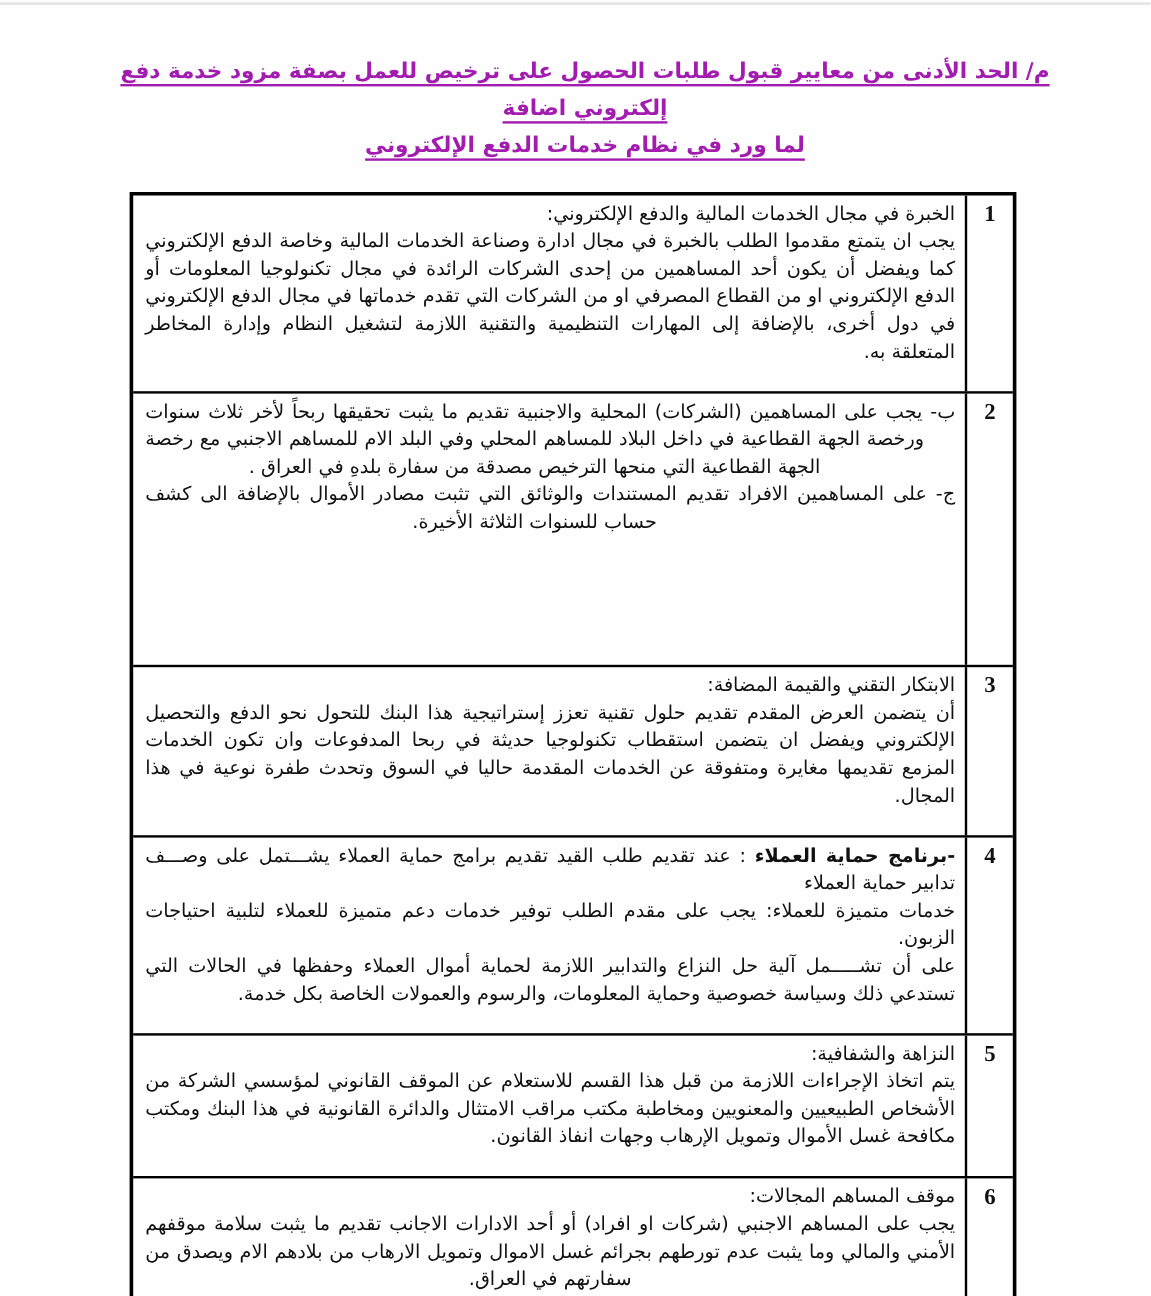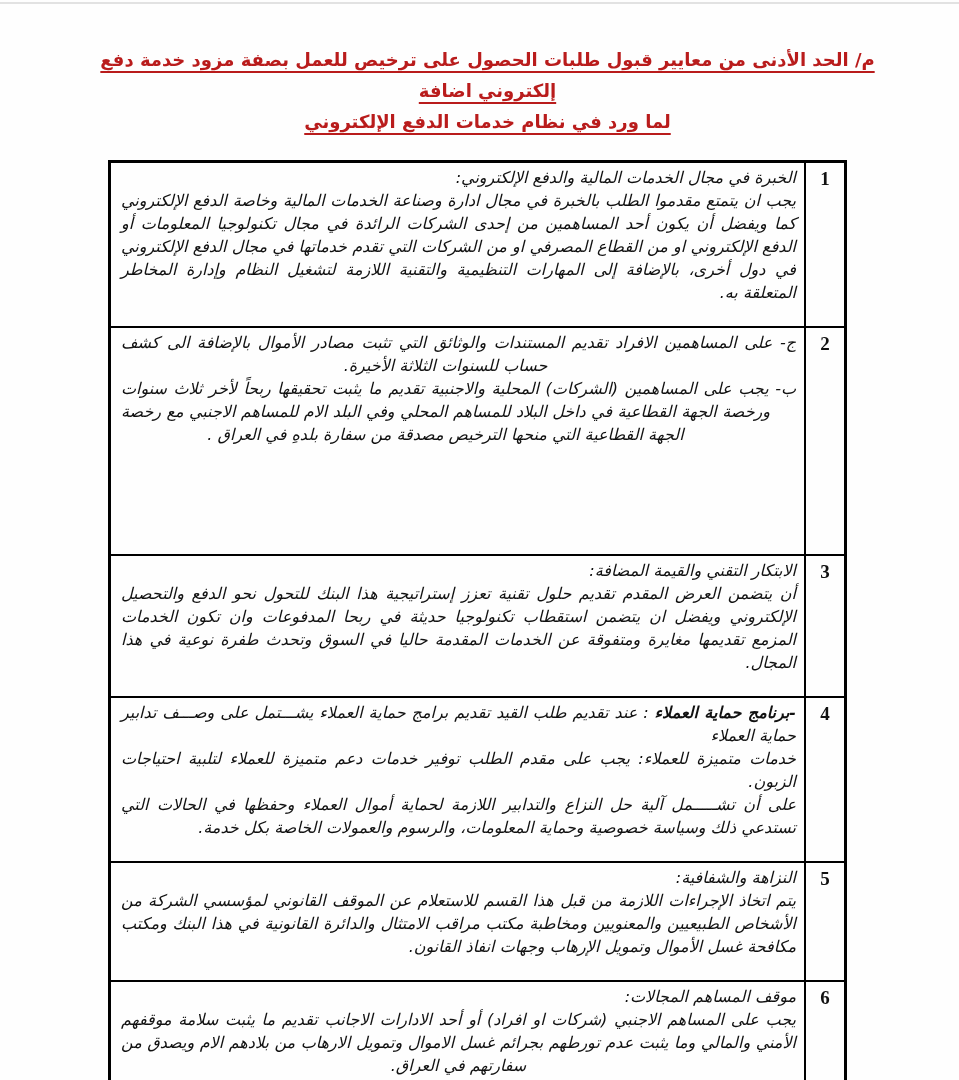--- a/index.html
+++ b/index.html
@@ -28,21 +28,21 @@
   .doc-title {
     position: absolute;
     top: 44px;
     right: 60px;
     left: 76px;
     margin: 0;
     text-align: center;
     font-size: 18px;
     font-weight: bold;
     line-height: 31px;
-    color: #b91c1c;
+    color: #a21caf;
   }
   .title-line {
     display: inline;
     text-decoration: underline;
     text-decoration-thickness: 2px;
     text-underline-offset: 5px;
   }
   .title-line-block {
     display: block;
   }
@@ -77,21 +77,20 @@
     font-weight: bold;
     font-size: 19px;
     padding-top: 5px;
     direction: ltr;
   }
   .content-cell {
     flex: 1 1 auto;
     padding: 3px 8px 22px 10px;
     font-size: 16px;
     line-height: 23px;
-    font-style: italic;
   }
   .content-cell p {
     margin: 0;
   }
   .row-heading {
     text-align: right;
   }
   .just {
     text-align: justify;
   }
@@ -124,22 +123,22 @@
       <div class="num-cell">1</div>
       <div class="content-cell">
         <p class="row-heading">الخبرة في مجال الخدمات المالية والدفع الإلكتروني:</p>
         <p class="just">يجب ان يتمتع مقدموا الطلب بالخبرة في مجال ادارة وصناعة الخدمات المالية وخاصة الدفع الإلكتروني كما ويفضل أن يكون أحد المساهمين من إحدى الشركات الرائدة في مجال تكنولوجيا المعلومات أو الدفع الإلكتروني او من القطاع المصرفي او من الشركات التي تقدم خدماتها في مجال الدفع الإلكتروني في دول أخرى، بالإضافة إلى المهارات التنظيمية والتقنية اللازمة لتشغيل النظام وإدارة المخاطر المتعلقة به.</p>
       </div>
     </div>
 
     <div class="t-row t-row-2">
       <div class="num-cell">2</div>
       <div class="content-cell">
+        <p class="item just-center"><span class="marker">ب-</span> <span>يجب على المساهمين (الشركات) المحلية والاجنبية تقديم ما يثبت تحقيقها ربحاً لأخر ثلاث سنوات ورخصة الجهة القطاعية في داخل البلاد للمساهم المحلي وفي البلد الام للمساهم الاجنبي مع رخصة الجهة القطاعية التي منحها الترخيص مصدقة من سفارة بلدهِ في العراق .</span></p>
         <p class="item just-center"><span class="marker">ج-</span> <span>على المساهمين الافراد تقديم المستندات والوثائق التي تثبت مصادر الأموال بالإضافة الى كشف حساب للسنوات الثلاثة الأخيرة.</span></p>
-        <p class="item just-center"><span class="marker">ب-</span> <span>يجب على المساهمين (الشركات) المحلية والاجنبية تقديم ما يثبت تحقيقها ربحاً لأخر ثلاث سنوات ورخصة الجهة القطاعية في داخل البلاد للمساهم المحلي وفي البلد الام للمساهم الاجنبي مع رخصة الجهة القطاعية التي منحها الترخيص مصدقة من سفارة بلدهِ في العراق .</span></p>
       </div>
     </div>
 
     <div class="t-row t-row-3">
       <div class="num-cell">3</div>
       <div class="content-cell">
         <p class="row-heading">الابتكار التقني والقيمة المضافة:</p>
         <p class="just">أن يتضمن العرض المقدم تقديم حلول تقنية تعزز إستراتيجية هذا البنك للتحول نحو الدفع والتحصيل الإلكتروني ويفضل ان يتضمن استقطاب تكنولوجيا حديثة في ربحا المدفوعات وان تكون الخدمات المزمع تقديمها مغايرة ومتفوقة عن الخدمات المقدمة حاليا في السوق وتحدث طفرة نوعية في هذا المجال.</p>
       </div>
     </div>

